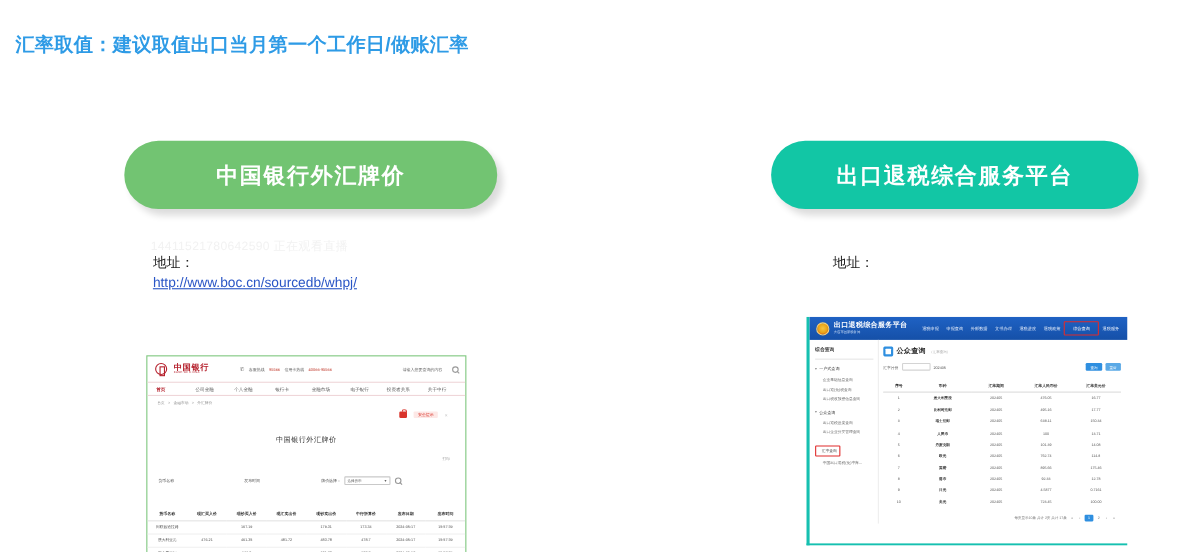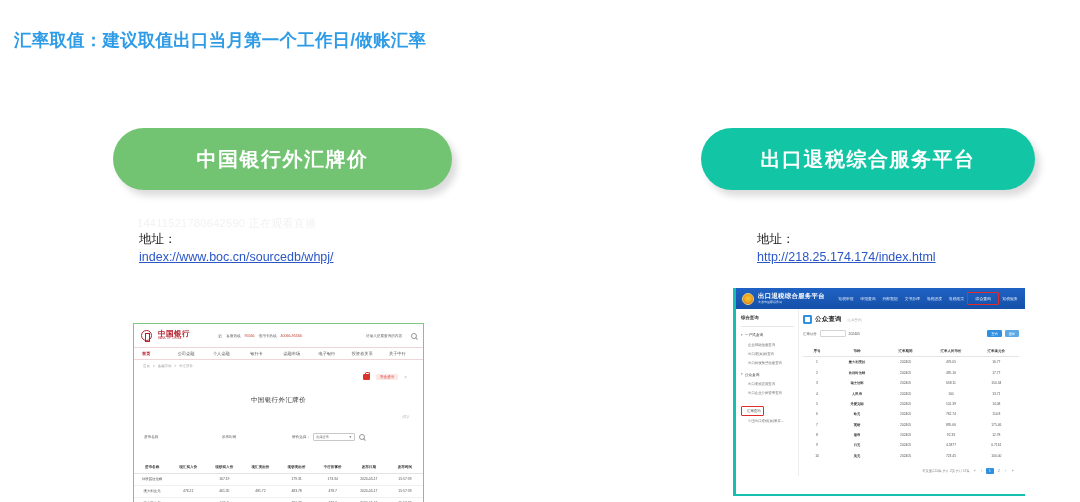--- a/index.html
+++ b/index.html
@@ -209,26 +209,25 @@
   <div class="slide-title">汇率取值：建议取值出口当月第一个工作日/做账汇率</div>
 
   <div class="pill pill-left">中国银行外汇牌价</div>
 
   <div class="pill pill-right">出口退税综合服务平台</div>
 
   <div class="watermark">14411521780642590 正在观看直播</div>
 
   <div class="addr addr-left">
     <span class="label">地址：</span>
-    <span class="link">index://www.boc.cn/sourcedb/whpj/</span>
+    <span class="link">http://www.boc.cn/sourcedb/whpj/</span>
   </div>
 
   <div class="addr addr-right">
     <span class="label">地址：</span>
-    <span class="link">http://218.25.174.174/index.html</span>
   </div>
 
   <div class="shot-left">
 
     <div class="boc-head">
       <div class="boc-logo-mark"></div>
       <div class="boc-logo-txt">
         <span class="boc-logo-cn">中国银行</span>
         <span class="boc-logo-en">BANK OF CHINA</span>
       </div>

